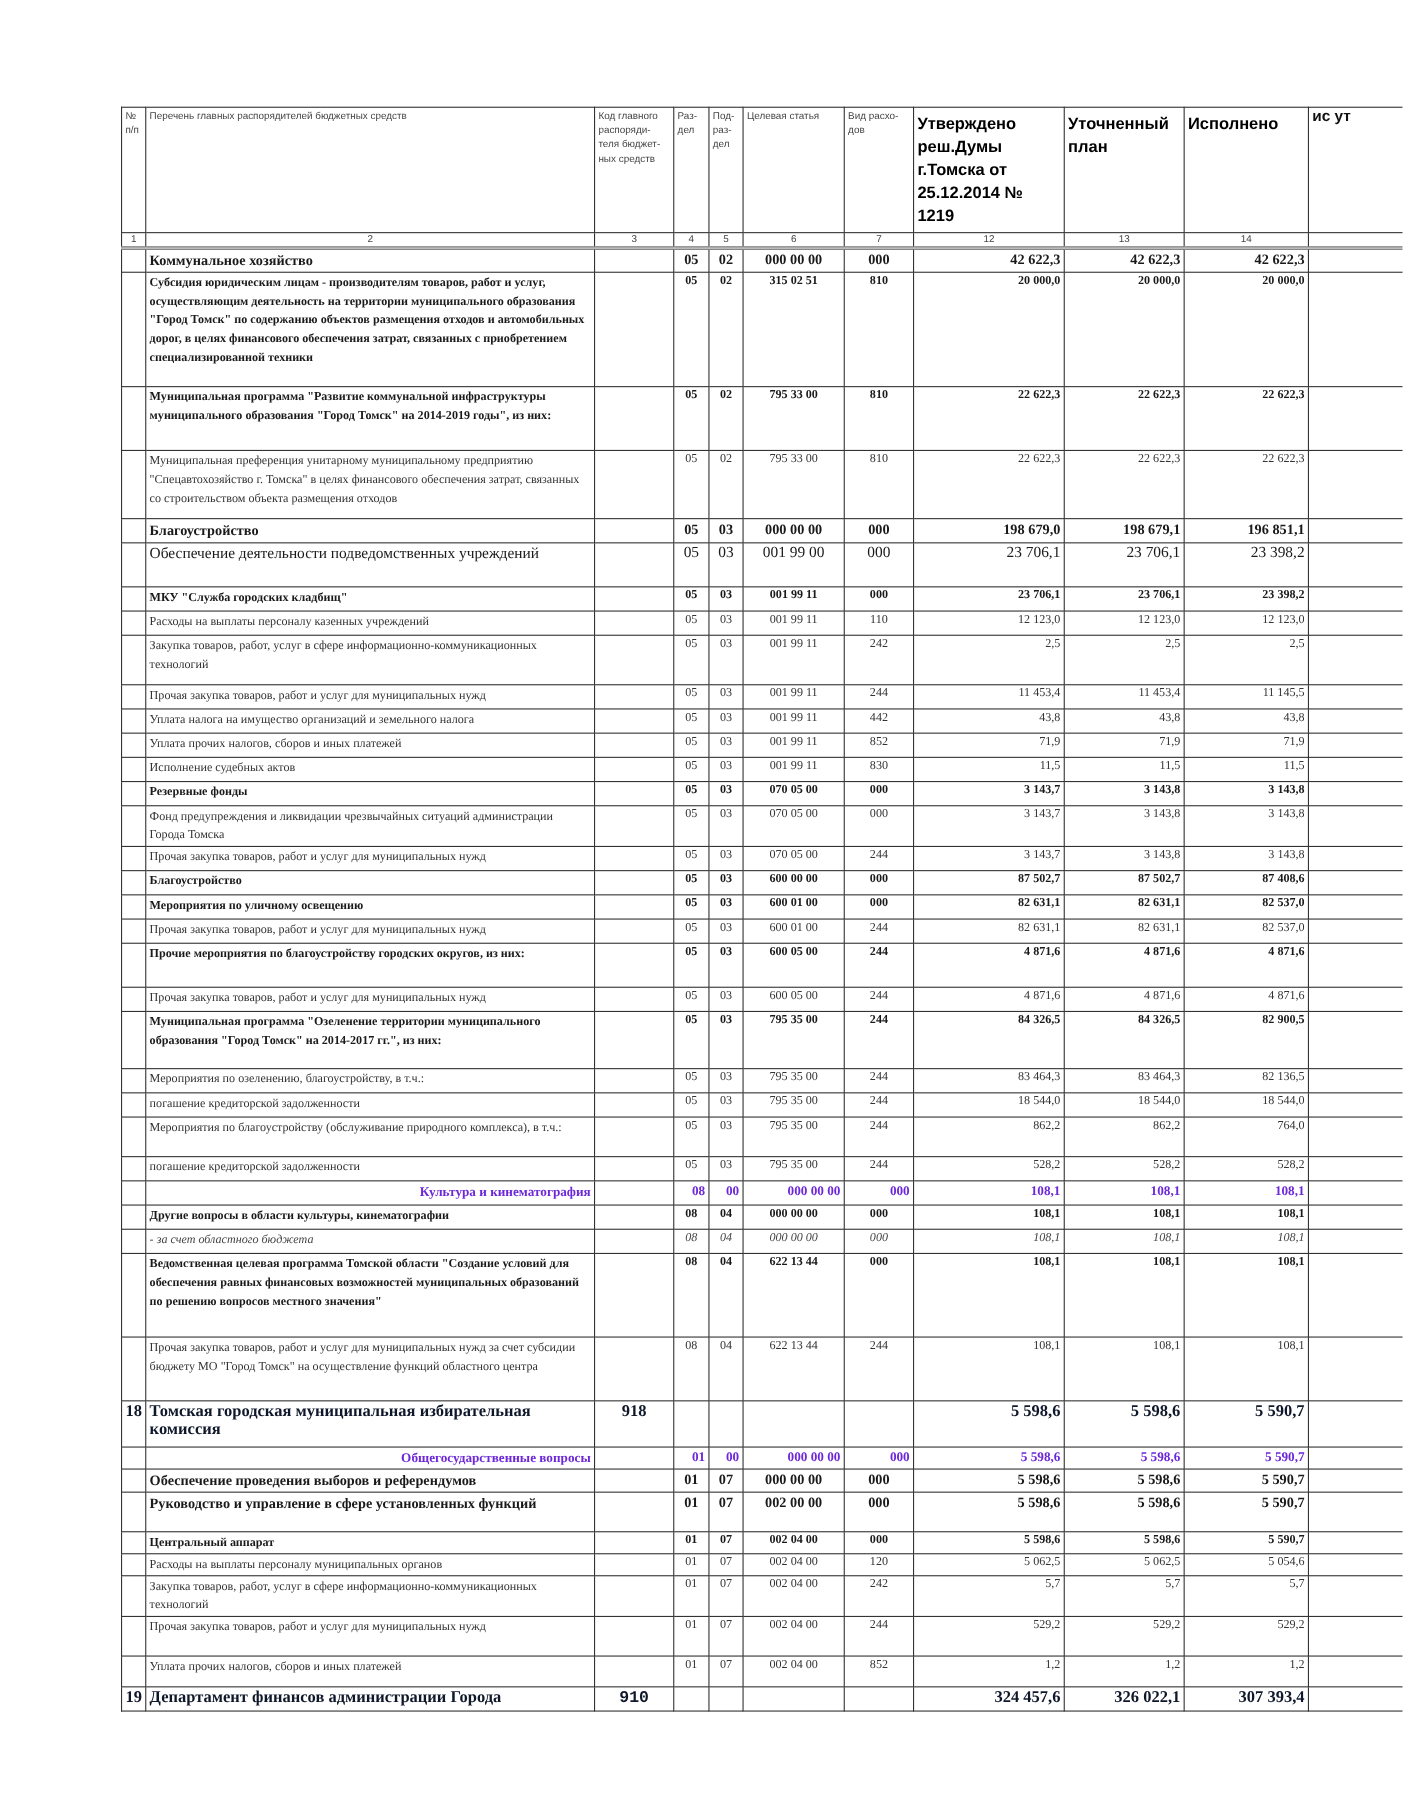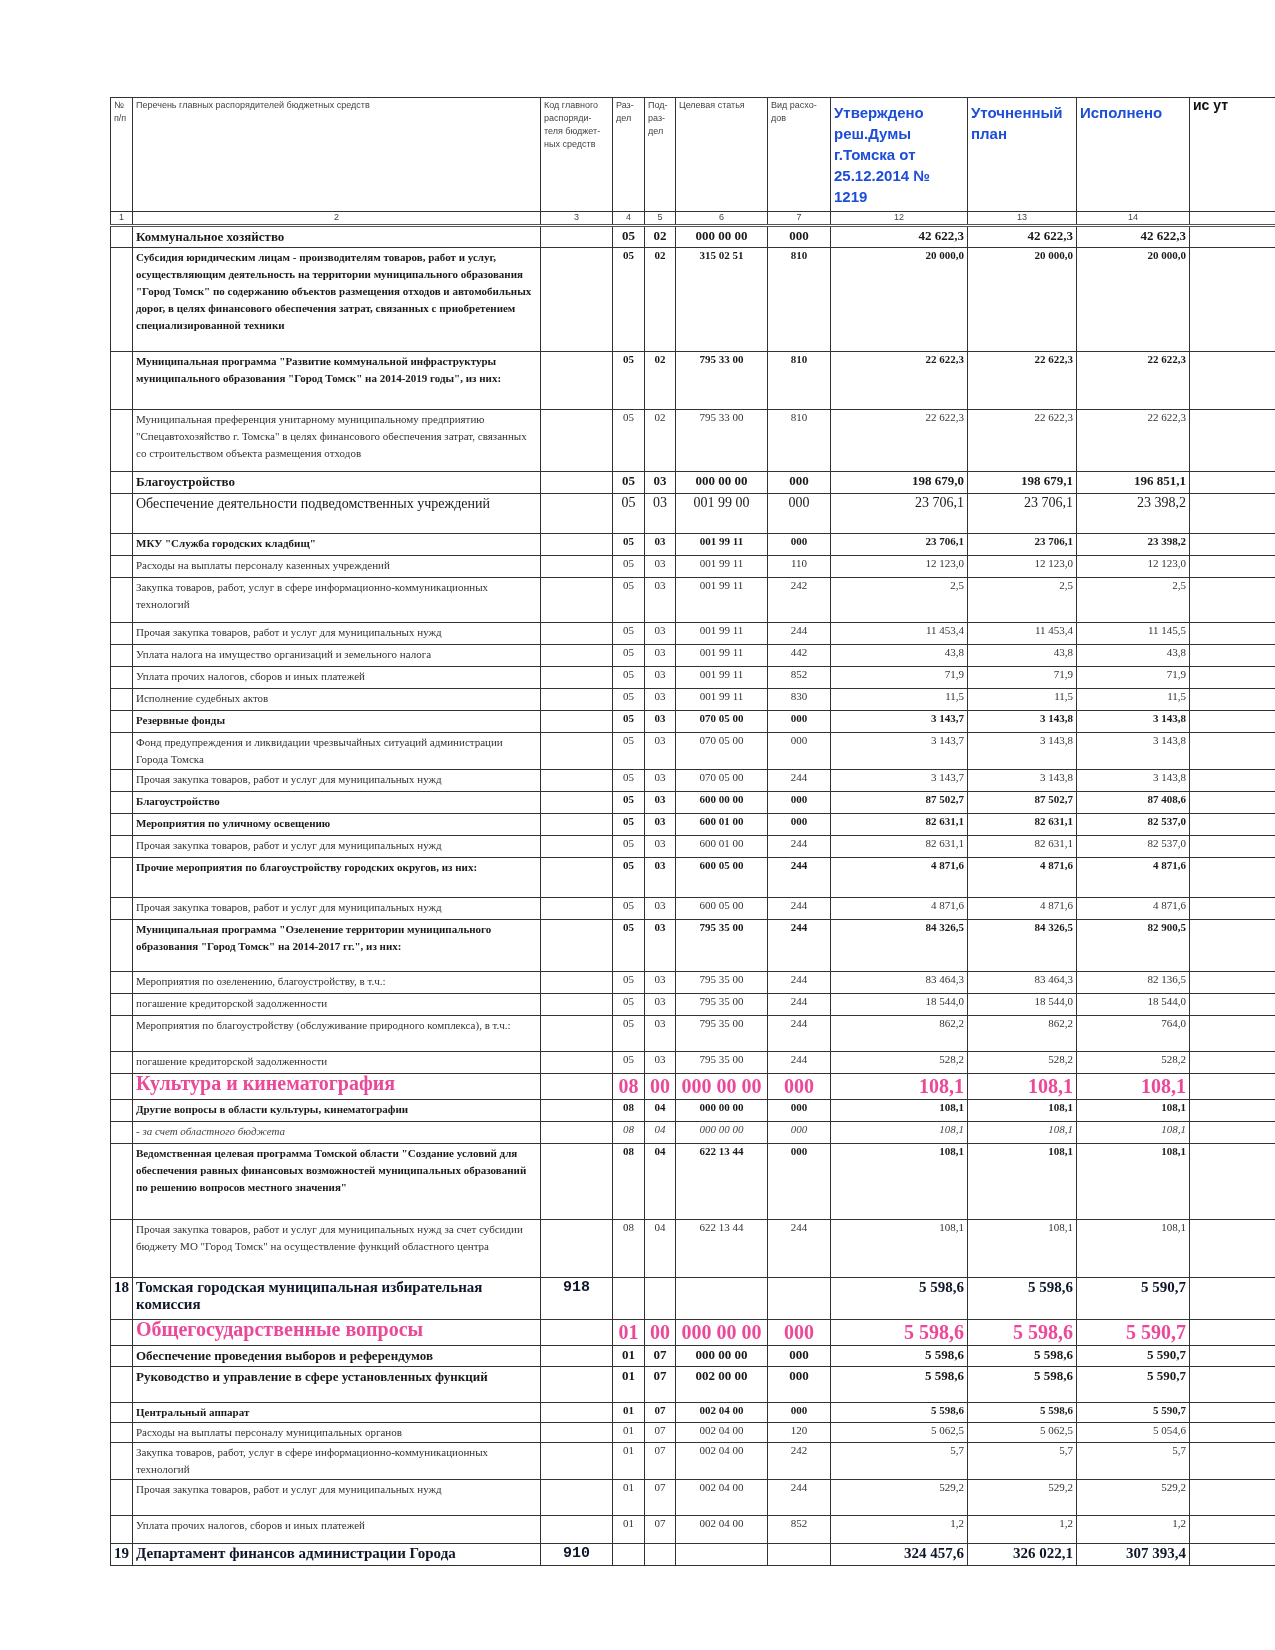--- a/index.html
+++ b/index.html
@@ -1,30 +1,30 @@
 <!DOCTYPE html>
 <html><head>
 <meta charset="utf-8">
 <style>
   html, body { margin: 0; padding: 0; background: #ffffff; }
   body { width: 1275px; height: 1650px; position: relative; overflow: hidden; font-family: "Liberation Serif", serif; color: #1a1a1a; }
   #sheet { position: absolute; left: 110px; top: 97px; border-collapse: collapse; table-layout: fixed; width: 1180px; }
   #sheet td, #sheet th { border: 1px solid #333; padding: 1px 3px; vertical-align: top; overflow: hidden; }
   #sheet th { font-family: "Liberation Sans", sans-serif; font-weight: normal; font-size: 9px; color: #444; text-align: left; line-height: 13px; }
-  #sheet th.big { font-size: 15px; font-weight: bold; color: #1d4ed8; line-height: 21px; padding-top: 4px; margin-top: 36px; }
+  #sheet th.big { font-size: 15px; font-weight: bold; color: #000000; line-height: 21px; padding-top: 4px; margin-top: 36px; }
   #sheet th.cut { font-size: 14px; font-weight: bold; color: #111; text-align: left; }
   #sheet tr.numrow td { font-family: "Liberation Sans", sans-serif; font-size: 9px; color: #444; text-align: center; padding: 0; height: 12px; border-bottom: 3px double #555; }
   td.c { text-align: center; }
   td.r { text-align: right; }
   tr.lvl0 td { font-weight: bold; font-size: 13px; height: 18px; }
   tr.lvl1 td { font-weight: bold; font-size: 11px; }
   tr.lvl1b td { font-weight: normal; font-size: 14px; }
   tr.lvl2 td { font-weight: normal; font-size: 11px; color: #333; }
   tr.ital td { font-style: italic; font-size: 11px; color: #444; margin-top: 24px; }
-  tr.blue td { color: #ec4899; font-weight: bold; font-size: 20px; }
+  tr.blue td { color: #6d28d9; font-weight: bold; font-size: 12px; text-align: right; }
   tr.red td { color: #0f172a; font-weight: bold; font-size: 15px; }
   tr.thick td { border-top: 2px solid #111; }
   td.nm { line-height: 17px; }
   td.no { text-align: center; font-weight: bold; }
 </style>
 </head>
 <body>
 
 <table id="sheet">
   <colgroup>
@@ -468,21 +468,21 @@
         <td class="c">622 13 44</td>
         <td class="c">244</td>
         <td class="r">108,1</td>
         <td class="r">108,1</td>
         <td class="r">108,1</td>
         <td></td>
       </tr>
       <tr class="red thick" style="height: 42px;">
         <td class="no">18</td>
         <td class="nm">Томская городская муниципальная избирательная комиссия</td>
-        <td class="c" style="font-weight: bold; font-family: Liberation Mono, monospace;">918</td>
+        <td class="c" style="font-weight: bold;">918</td>
         <td class="c"></td>
         <td class="c"></td>
         <td class="c"></td>
         <td class="c"></td>
         <td class="r">5 598,6</td>
         <td class="r">5 598,6</td>
         <td class="r">5 590,7</td>
         <td></td>
       </tr>
       <tr class="blue" style="height: 20px;">

